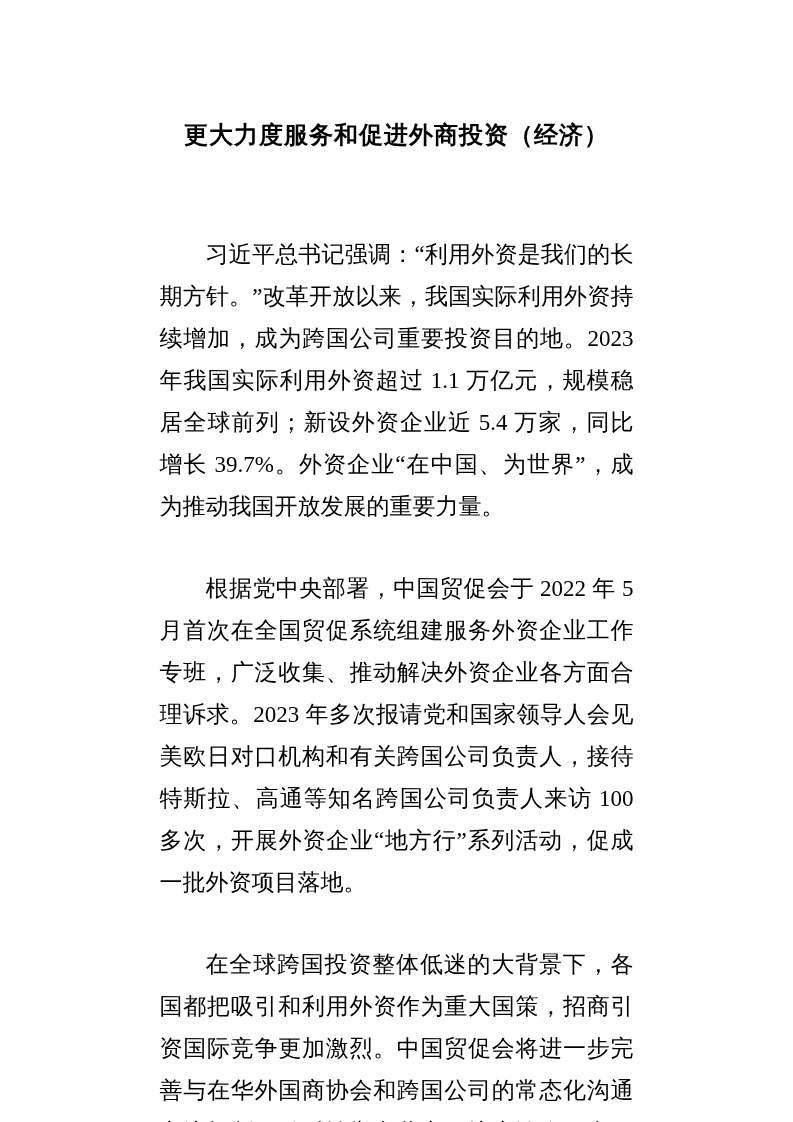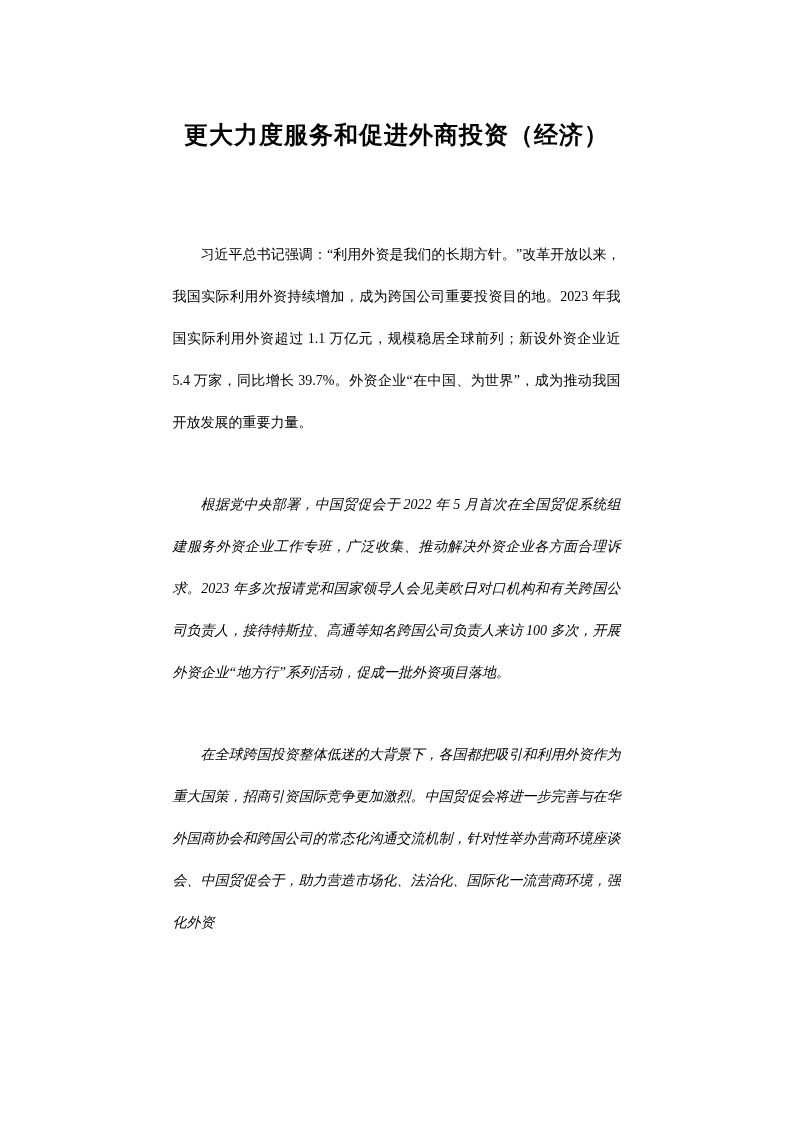--- a/index.html
+++ b/index.html
@@ -22,35 +22,34 @@
   .doc-title {
     margin: 0;
     font-size: 24px;
     font-weight: bold;
     line-height: 42px;
     text-align: center;
     letter-spacing: 1px;
     white-space: nowrap;
   }
   .para {
-    margin: 13px;
-    font-size: 14px;
+    margin: 0;
+    font-size: 23px;
     line-height: 42px;
     text-align: justify;
     text-justify: inter-character;
     text-indent: 2em;
     word-break: normal;
     overflow-wrap: break-word;
   }
   .para-first {
     margin-top: 78px;
   }
   .para + .para {
     margin-top: 40px;
-    font-style: italic;
   }
 </style>
 </head>
 <body>
 
 <div class="page">
   <h1 class="doc-title">更大力度服务和促进外商投资（经济）</h1>
 
   <p class="para para-first">习近平总书记强调：“利用外资是我们的长期方针。”改革开放以来，我国实际利用外资持续增加，成为跨国公司重要投资目的地。2023 年我国实际利用外资超过 1.1 万亿元，规模稳居全球前列；新设外资企业近 5.4 万家，同比增长 39.7%。外资企业“在中国、为世界”，成为推动我国开放发展的重要力量。</p>
 

